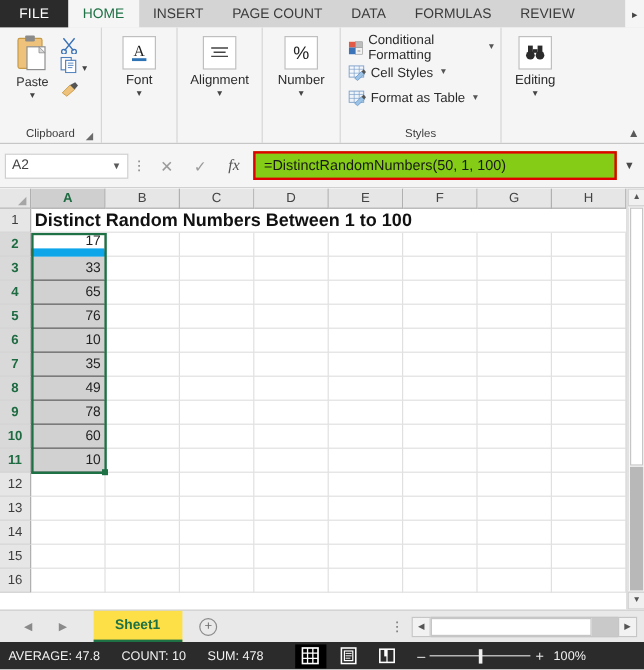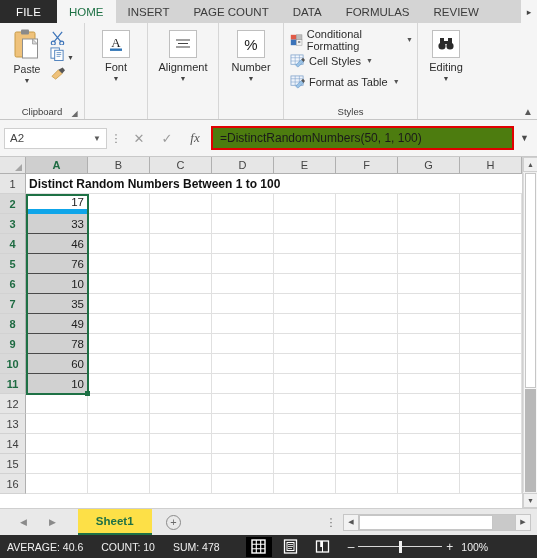--- a/index.html
+++ b/index.html
@@ -100,21 +100,21 @@
     display: flex; align-items: center; padding: 0 5px;
     font-size: 11.5px; color: #444;
   }
   .namebox .nb-caret { margin-left: auto; font-size: 8px; color: #5a5a5a; }
   .vdots { width: 18px; text-align: center; color: #7a7a7a; font-size: 11px; }
   .fbtn { width: 28px; text-align: center; font-size: 13px; color: #9b9b9b; }
   .fbtn.fx { font-style: italic; font-family: "Liberation Serif", serif;
              color: #555; font-size: 13px; }
   .formula-wrap {
     flex: 1; height: 24px; margin-left: 2px; margin-right: 2px;
-    border: 2px solid #e00000; background: #4d7c0f;
+    border: 2px solid #e00000; background: #84cc16;
     display: flex; align-items: center; padding: 0 7px;
   }
   .formula-text { font-size: 12px; color: #1a1a1a; white-space: nowrap; }
   .fbar-expand { width: 17px; text-align: center; font-size: 9px; color: #4a4a4a; }
 
   
   .gridarea {
     position: absolute; top: 157px; left: 0; width: 537px; height: 351px;
     background: #fff; overflow: hidden;
   }
@@ -145,26 +145,26 @@
 
   .cells { position: absolute; top: 17px; left: 26px; }
   .cellrow { height: 20px; display: flex; }
   .cell {
     height: 20px; border-right: 1px solid #e0e0e0;
     border-bottom: 1px solid #e0e0e0; font-size: 11.5px; color: #222;
     display: flex; align-items: center; padding: 0 3px; overflow: visible;
     white-space: nowrap;
   }
   .cell.title {
-    font-weight: bold; font-size: 12px; color: #111;
+    font-weight: bold; font-size: 15px; color: #111;
     border-right: none; z-index: 2;
   }
   .cell.num { justify-content: flex-end; }
   .cell.selfill { background: #d1d1d1; border-bottom: 1px solid #4a4a4a; }
-  .cell.activecell { background: #ffffff; border-bottom: 5px solid #0ea5e9; }
+  .cell.activecell { background: #ffffff; border-bottom: 7px solid #0ea5e9; }
 
   .selbox {
     position: absolute; border: 2px solid #1e7145; pointer-events: none;
   }
   .selhandle {
     position: absolute; width: 5px; height: 5px; background: #1e7145;
   }
 
   .vscroll {
     position: absolute; top: 0; right: 0; width: 15px; height: 351px;
@@ -477,21 +477,21 @@
         <div class="cell num selfill" style="width:62px;">33</div>
         <div class="cell" style="width:62px;"></div>
         <div class="cell" style="width:62px;"></div>
         <div class="cell" style="width:62px;"></div>
         <div class="cell" style="width:62px;"></div>
         <div class="cell" style="width:62px;"></div>
         <div class="cell" style="width:62px;"></div>
         <div class="cell" style="width:62px;"></div>
       </div>
       <div class="cellrow">
-        <div class="cell num selfill" style="width:62px;">46</div>
+        <div class="cell num selfill" style="width:62px;">65</div>
         <div class="cell" style="width:62px;"></div>
         <div class="cell" style="width:62px;"></div>
         <div class="cell" style="width:62px;"></div>
         <div class="cell" style="width:62px;"></div>
         <div class="cell" style="width:62px;"></div>
         <div class="cell" style="width:62px;"></div>
         <div class="cell" style="width:62px;"></div>
       </div>
       <div class="cellrow">
         <div class="cell num selfill" style="width:62px;">76</div>
@@ -641,21 +641,21 @@
     <div class="hscroll">
       <div class="hs-arrow">◀</div>
       <div class="hs-track">
         <div class="hs-thumb"></div>
       </div>
       <div class="hs-arrow">▶</div>
     </div>
   </div>
 
   <div class="statusbar">
-    <div class="stat first">AVERAGE: 40.6</div>
+    <div class="stat first">AVERAGE: 47.8</div>
     <div class="stat" style="padding-left:18px;">COUNT: 10</div>
     <div class="stat" style="padding-left:18px;">SUM: 478</div>
 
     <div class="viewbtns">
       <div class="vbtn active">
         <svg width="15" height="15" viewBox="0 0 15 15">
           <rect x="1" y="1" width="13" height="13" fill="none" stroke="#fff" stroke-width="1.4"></rect>
           <path d="M5.3 1 v13 M9.7 1 v13 M1 5.3 h13 M1 9.7 h13" stroke="#fff" stroke-width="1.1"></path>
         </svg>
       </div>

